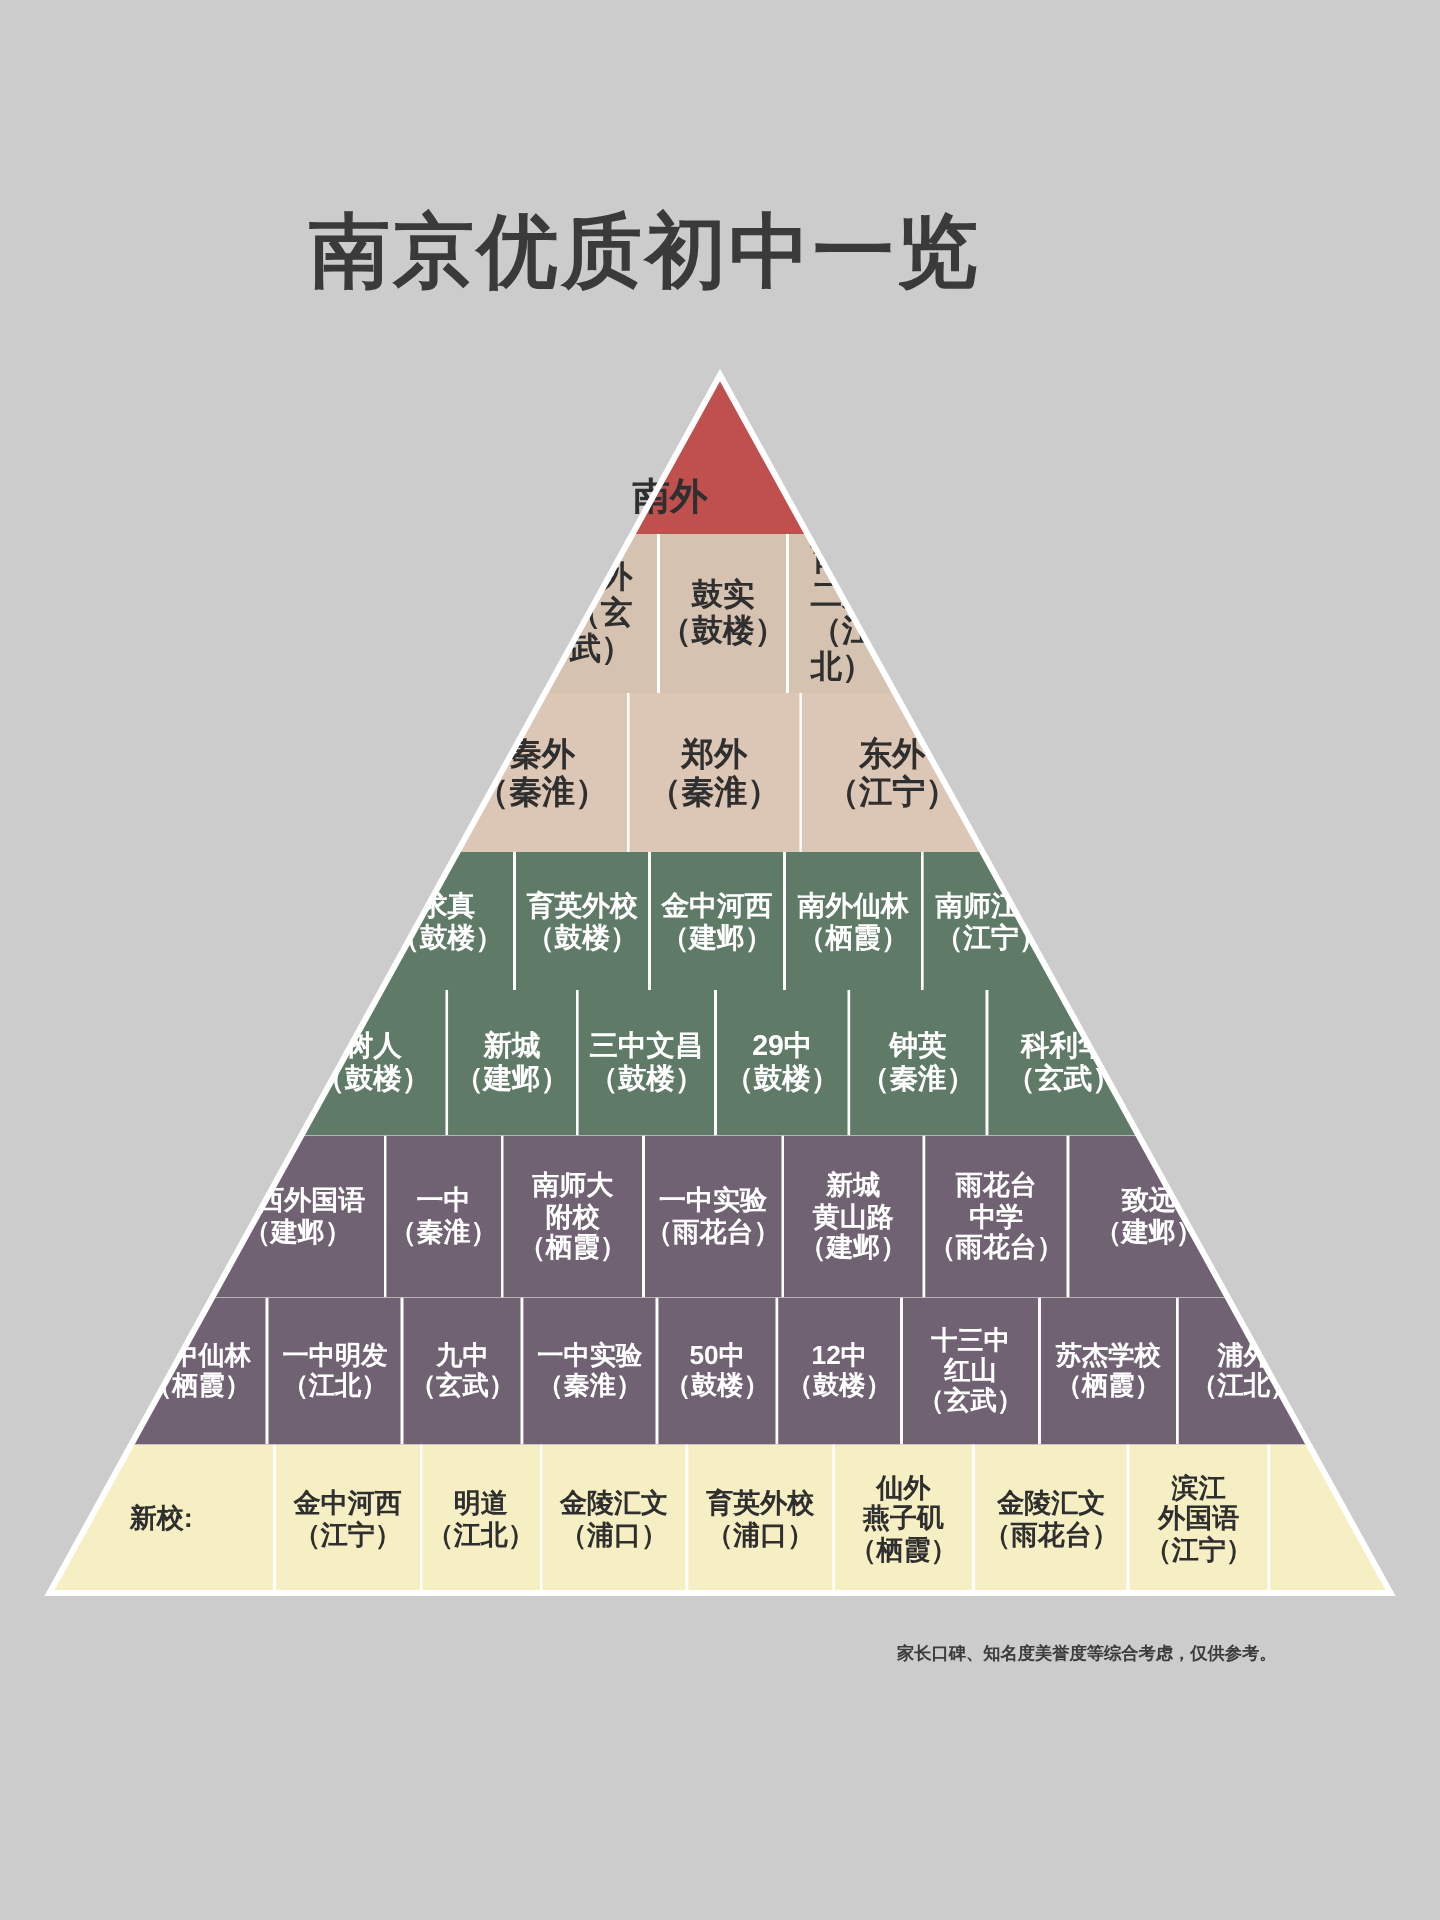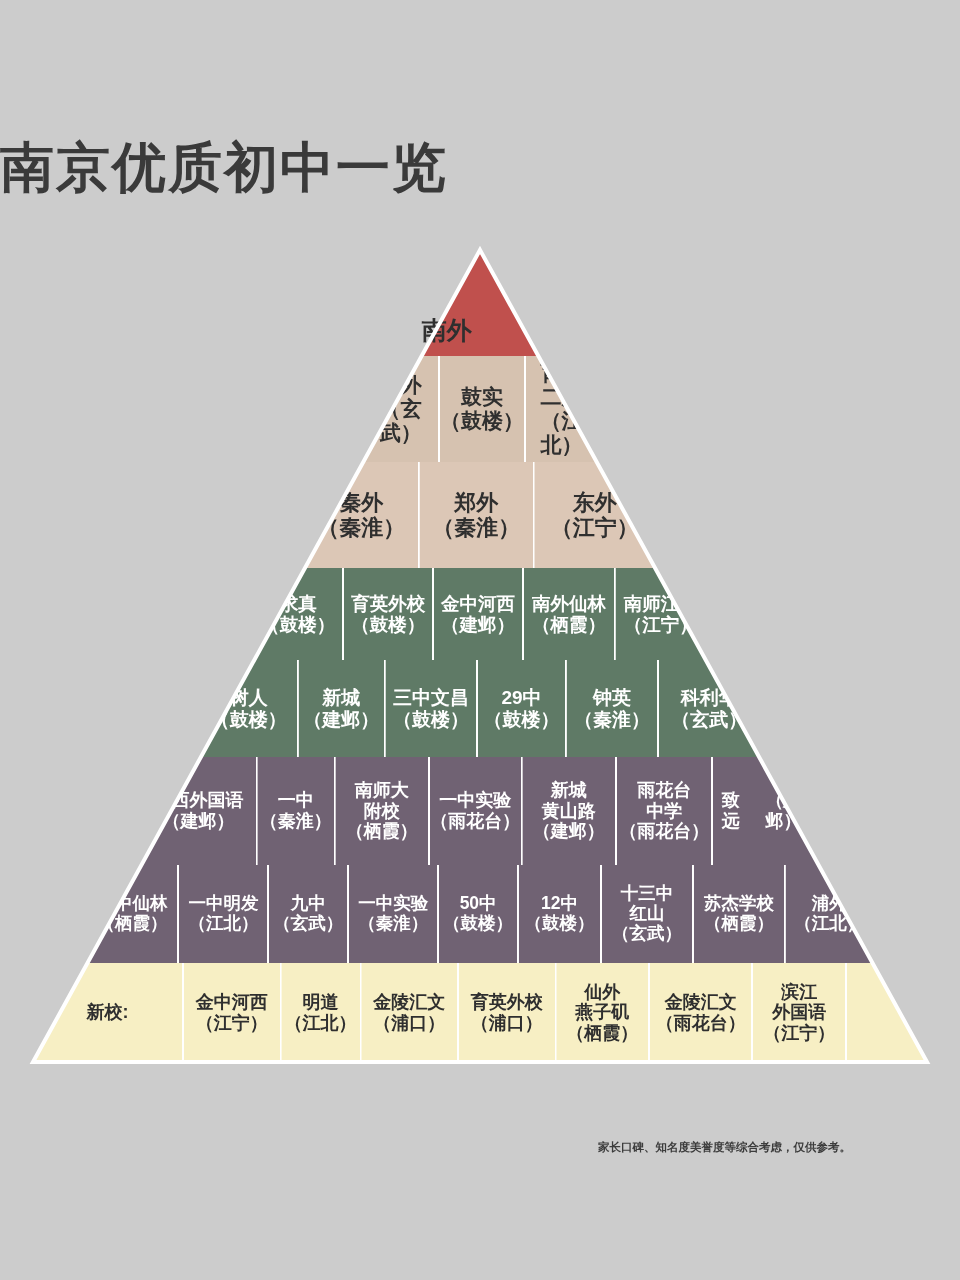--- a/index.html
+++ b/index.html
@@ -13,20 +13,21 @@
     font-family: "Liberation Sans", "DejaVu Sans", sans-serif;
     position: relative;
     overflow: hidden;
   }
 
   #page-title {
     position: absolute;
     top: 132px;
     left: 0;
     width: 860px;
+    text-align: center;
     font-size: 54px;
     font-weight: bold;
     color: #3a3a3a;
     letter-spacing: 2px;
     white-space: nowrap;
   }
 
   
   #pyramid {
     position: absolute;
@@ -69,21 +70,21 @@
     position: absolute;
     left: 560px;
     top: 1093px;
     width: 380px;
     font-size: 11.5px;
     font-weight: bold;
     color: #3c3c3c;
     line-height: 1.75;
   }
   #footnote .fn-line { white-space: nowrap; }
-  #footnote .fn-indent { padding-left: 38px; margin-top: 44px; }
+  #footnote .fn-indent { padding-left: 38px; }
 </style>
 </head>
 <body>
 
 <div id="page-title">南京优质初中一览</div>
 
 <div id="pyramid">
     <div id="tier-apex" style="position: absolute; left: 421.648px; top: 250px; border-left-width: 58.3522px; border-right-width: 58.3522px; border-bottom-width: 106px; border-bottom-color: rgb(192, 80, 77);"></div>
     <div id="apex-label" style="position: absolute; left: 421.648px; top: 313.6px; width: 116.704px;">南外</div>
     <div class="tier" style="left: 363.296px; top: 356px; width: 233.409px; height: 106px; background: rgb(214, 194, 176); clip-path: polygon(25% 0%, 75% 0%, 100% 100%, 0% 100%);"></div>
@@ -180,21 +181,21 @@
     <div style="position: absolute; left: 522.659px; top: 757px; width: 94.3955px; height: 108px; display: flex; flex-direction: column; align-items: center; justify-content: center; text-align: center; line-height: 1.14; font-weight: bold; font-size: 18px; color: rgb(255, 255, 255); box-sizing: border-box; border-right: 2px solid rgb(255, 255, 255); clip-path: polygon(0% 0%, 100% 0%, 100% 100%, 0% 100%); overflow: hidden;">
       <span class="nm">新城</span>
       <span class="nm">黄山路</span>
       <span class="dt">（建邺）</span>
     </div>
     <div style="position: absolute; left: 617.055px; top: 757px; width: 96.2108px; height: 108px; display: flex; flex-direction: column; align-items: center; justify-content: center; text-align: center; line-height: 1.14; font-weight: bold; font-size: 18px; color: rgb(255, 255, 255); box-sizing: border-box; border-right: 2px solid rgb(255, 255, 255); clip-path: polygon(0% 0%, 100% 0%, 100% 100%, 0% 100%); overflow: hidden;">
       <span class="nm">雨花台</span>
       <span class="nm">中学</span>
       <span class="dt">（雨花台）</span>
     </div>
-    <div style="position: absolute; left: 713.266px; top: 757px; width: 105.287px; height: 108px; display: flex; flex-direction: row; align-items: center; justify-content: center; text-align: center; line-height: 1.14; font-weight: bold; font-size: 18px; color: rgb(255, 255, 255); box-sizing: border-box; clip-path: polygon(0% 0%, 43.532% 0%, 100% 100%, 0% 100%); overflow: hidden;">
+    <div style="position: absolute; left: 713.266px; top: 757px; width: 105.287px; height: 108px; display: flex; flex-direction: column; align-items: center; justify-content: center; text-align: center; line-height: 1.14; font-weight: bold; font-size: 18px; color: rgb(255, 255, 255); box-sizing: border-box; clip-path: polygon(0% 0%, 43.532% 0%, 100% 100%, 0% 100%); overflow: hidden;">
       <span class="nm">致远</span>
       <span class="dt">（建邺）</span>
     </div>
     <div class="tier" style="left: 87.4988px; top: 865px; width: 785.002px; height: 98px; background: rgb(112, 98, 115); clip-path: polygon(6.872% 0%, 93.128% 0%, 100% 100%, 0% 100%);"></div>
     <div style="position: absolute; left: 87.4988px; top: 865px; width: 91.8436px; height: 98px; display: flex; flex-direction: column; align-items: center; justify-content: center; text-align: center; line-height: 1.14; font-weight: bold; font-size: 17.5px; color: rgb(255, 255, 255); box-sizing: border-box; border-right: 2px solid rgb(255, 255, 255); clip-path: polygon(58.739% 0%, 100% 0%, 100% 100%, 0% 100%); overflow: hidden;">
       <span class="nm">金中仙林</span>
       <span class="dt">（栖霞）</span>
     </div>
     <div style="position: absolute; left: 179.342px; top: 865px; width: 90.1107px; height: 98px; display: flex; flex-direction: column; align-items: center; justify-content: center; text-align: center; line-height: 1.14; font-weight: bold; font-size: 17.5px; color: rgb(255, 255, 255); box-sizing: border-box; border-right: 2px solid rgb(255, 255, 255); clip-path: polygon(0% 0%, 100% 0%, 100% 100%, 0% 100%); overflow: hidden;">
       <span class="nm">一中明发</span>

